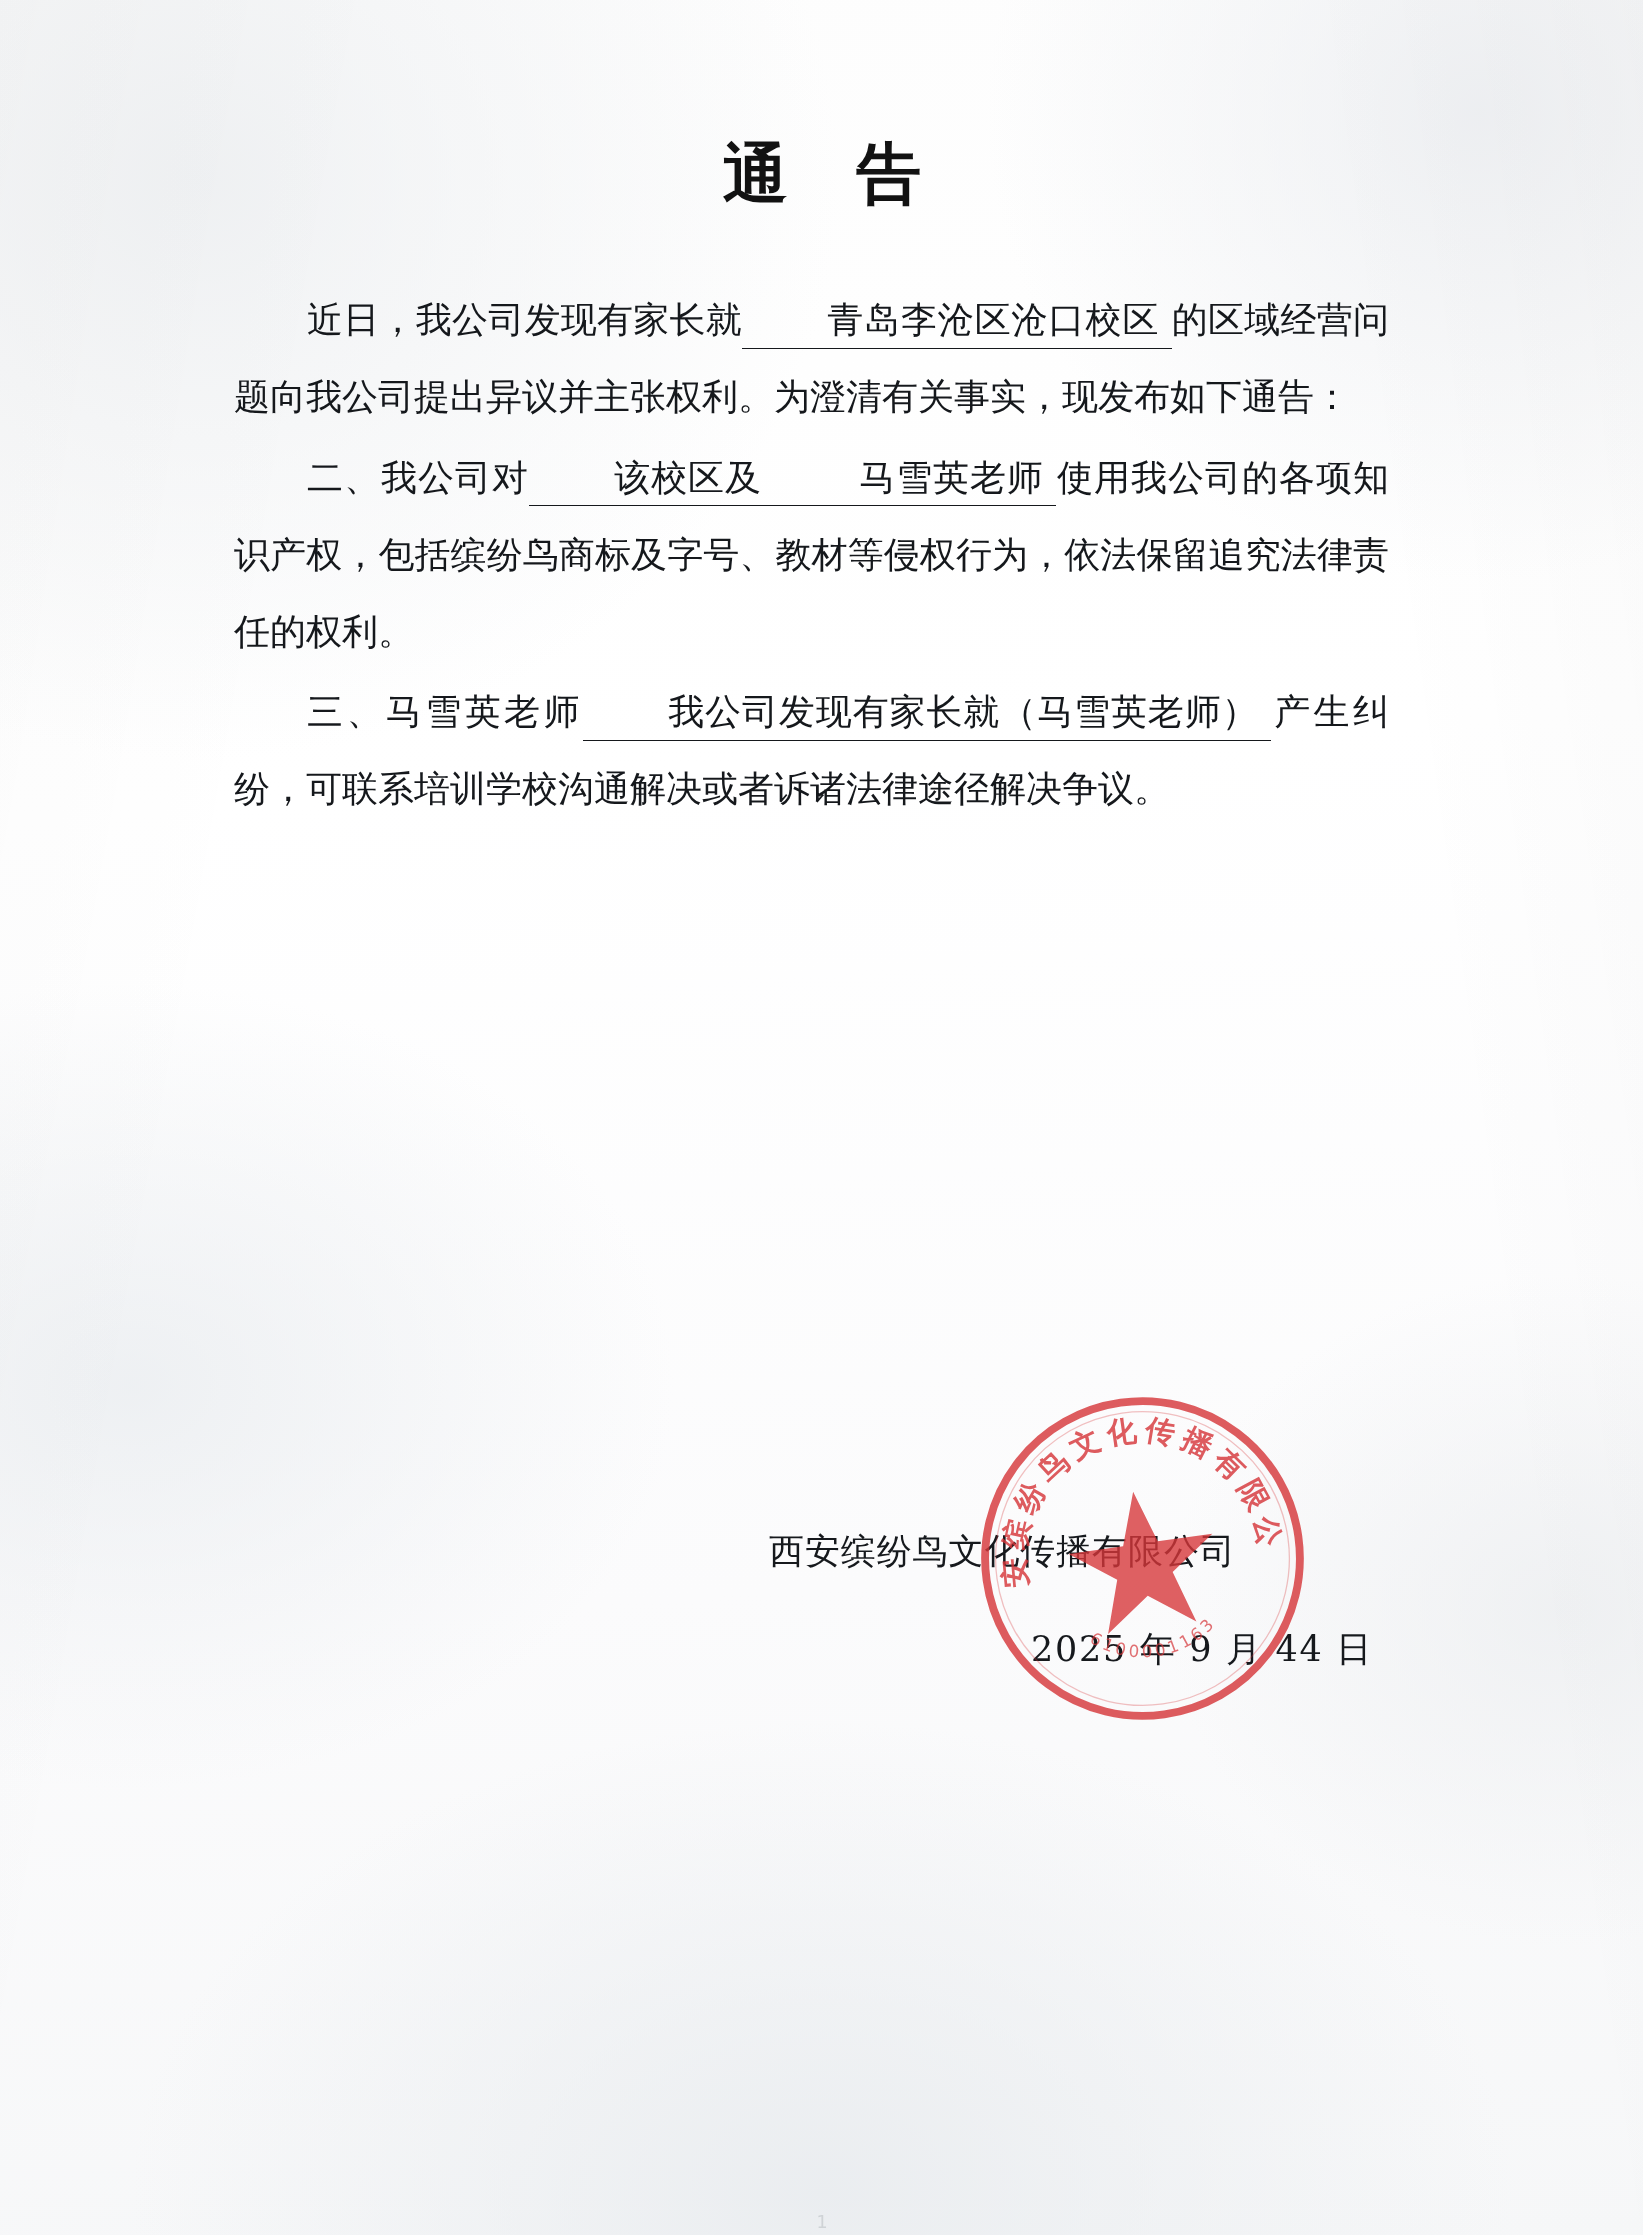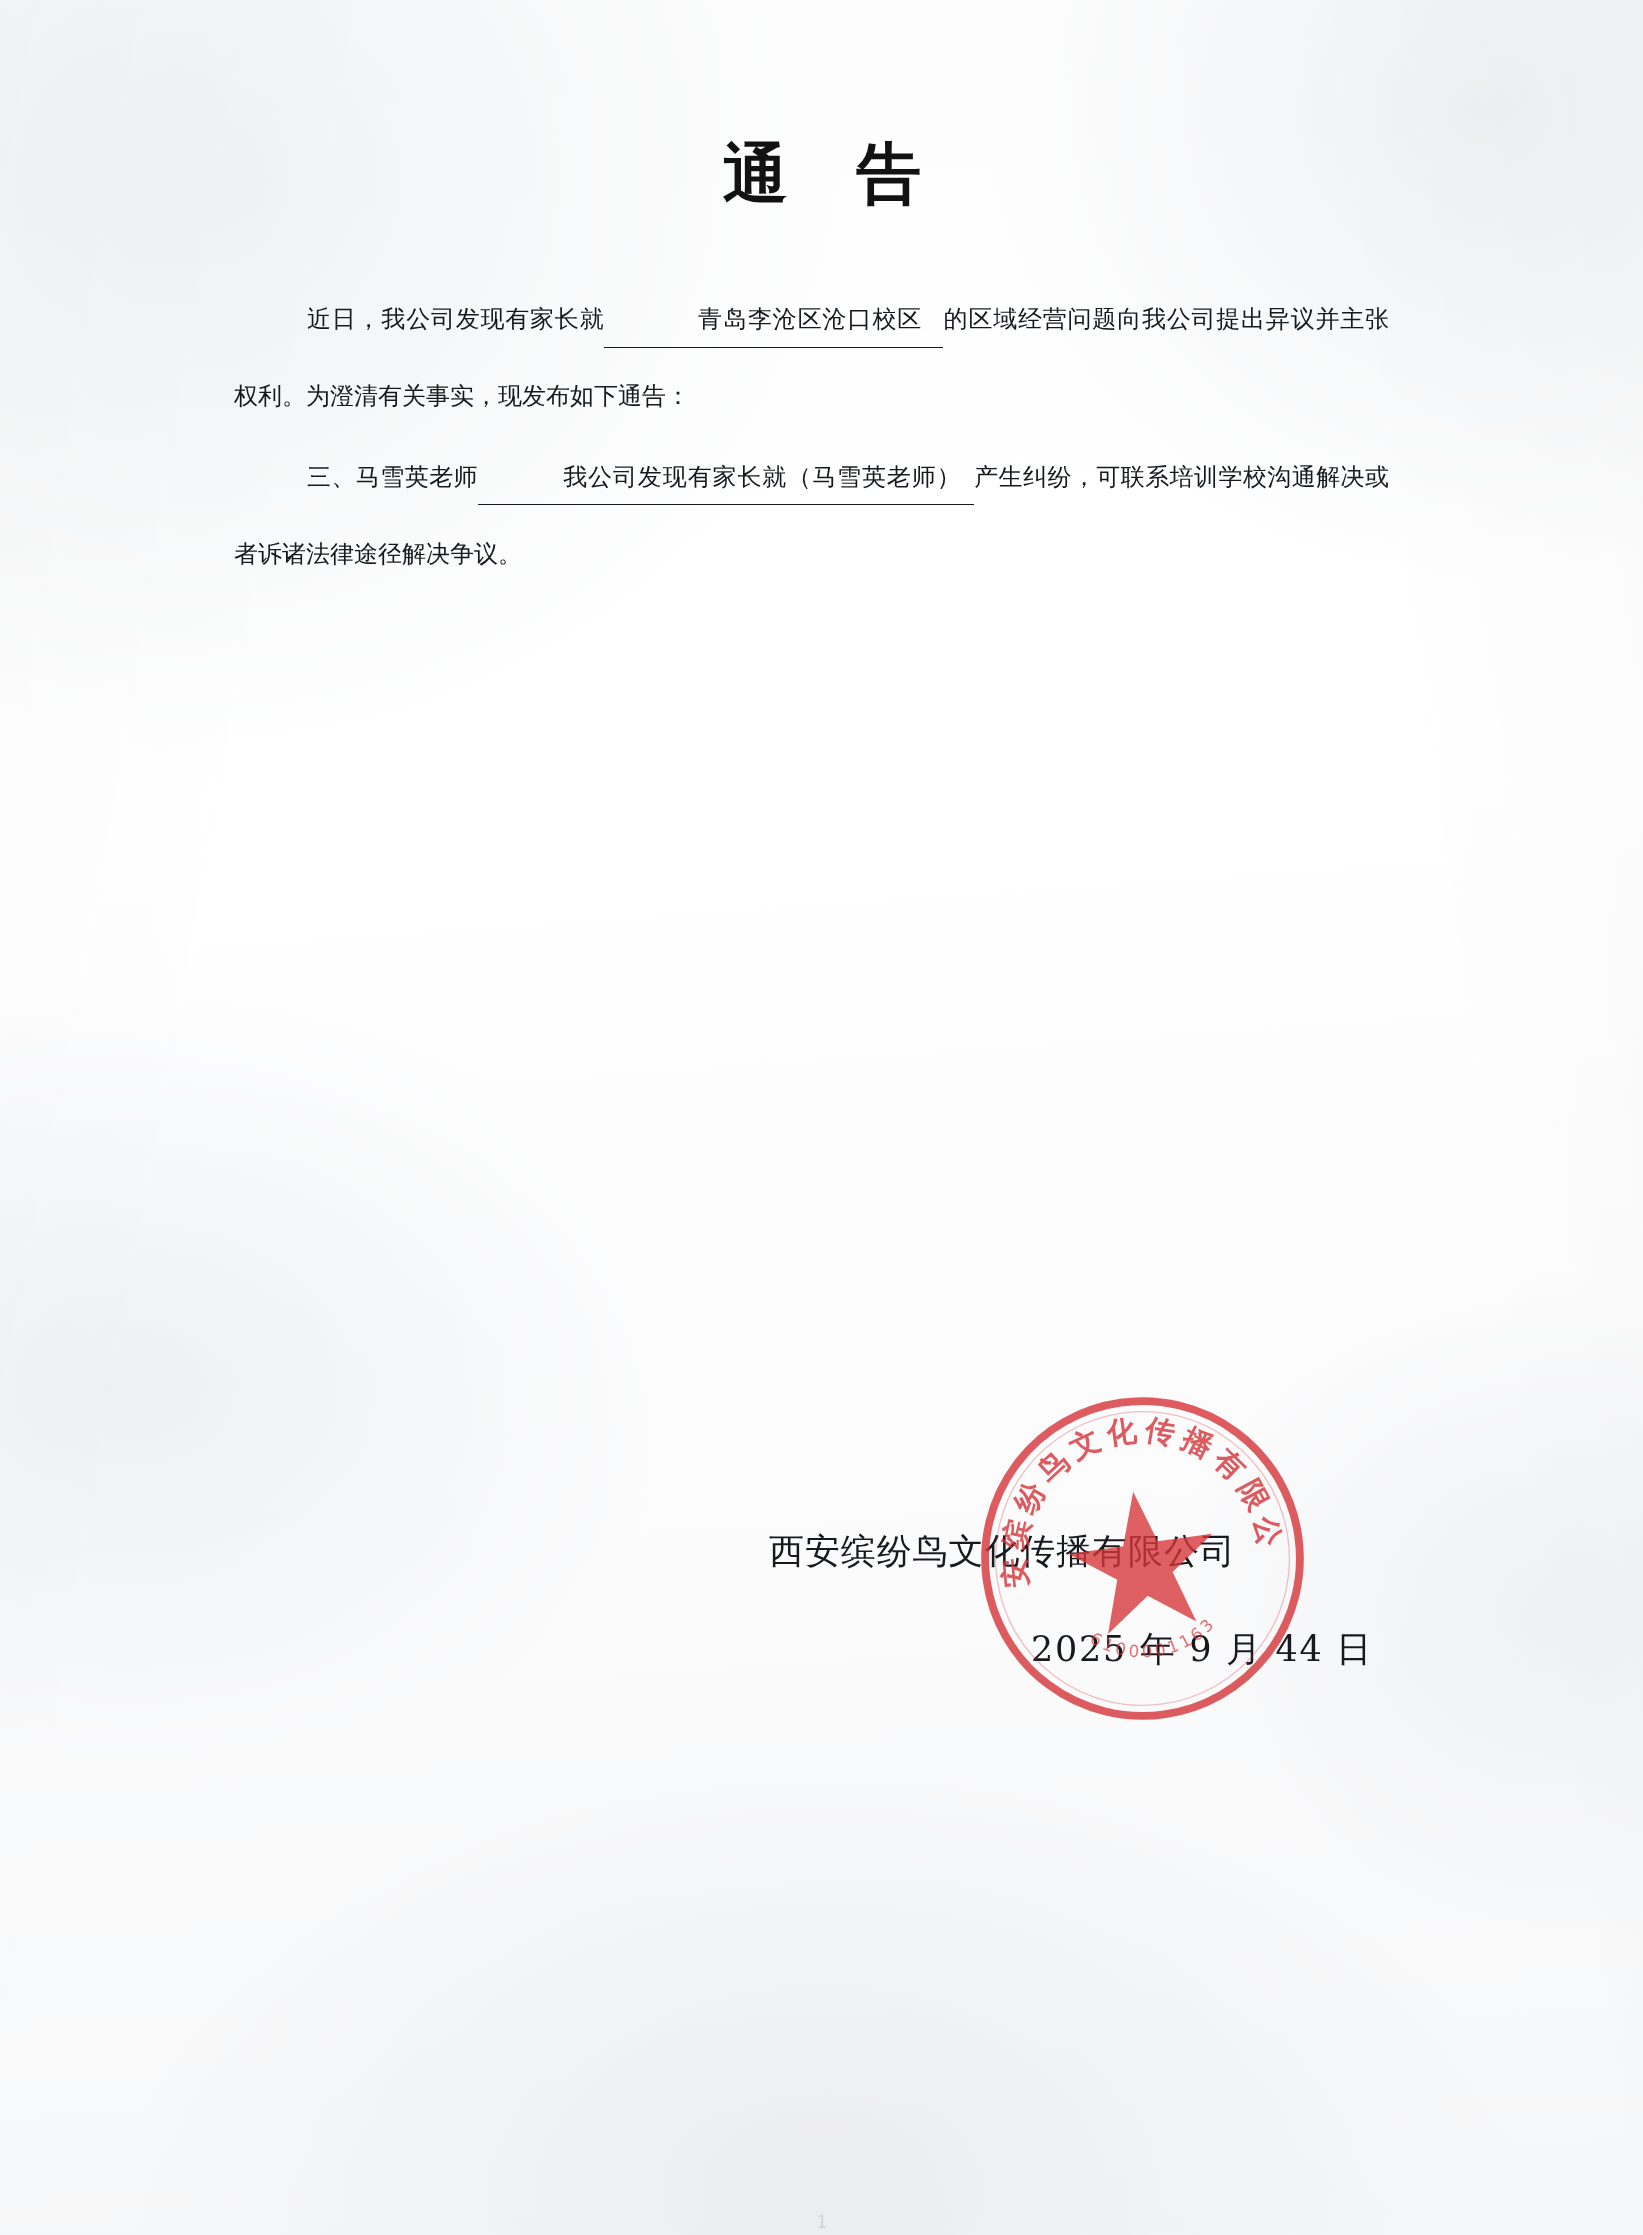--- a/index.html
+++ b/index.html
@@ -59,21 +59,21 @@
     color: #121212;
     font-family: "DejaVu Sans", "Liberation Sans", sans-serif;
   }
 
   
   .body-block {
     position: absolute;
     left: 234px;
     top: 273px;
     width: 1155px;
-    font-size: 24px;
+    font-size: 36px;
     line-height: 77px;
     color: #15181c;
     text-align: justify;
     text-justify: inter-ideograph;
   }
   .para {
     margin: 0 0 3.5px 0;
     text-indent: 73px;
   }
   .para.tight { margin-bottom: 0; }
@@ -155,20 +155,21 @@
 
 <div class="doc">
 
   <div class="title">通 告</div>
 
   <div class="body-block">
 
     <p class="para"><span>近日，我公司发现有家长就</span><span class="fill wide">青岛李沧区沧口校区</span><span>的区域经营问题向我公司提出异议并主张权利。为澄清有关事实，现发布如下通告：</span></p>
 
 
+    <p class="para"><span>二、我公司对</span><span class="fill nar">该校区及</span><span class="fill med">马雪英老师</span><span>使用我公司的各项知识产权，包括缤纷鸟商标及字号、教材等侵权行为，依法保留追究法律责任的权利。</span></p>
 
     <p class="para tight"><span>三、马雪英老师</span><span class="fill">我公司发现有家长就（马雪英老师）</span><span>产生纠纷，可联系培训学校沟通解决或者诉诸法律途径解决争议。</span></p>
 
   </div>
 
   <div class="sign-block">
     <div class="sign-company">西安缤纷鸟文化传播有限公司</div>
     <div class="sign-date">2025 年  9 月  44   日</div>
   </div>
 

